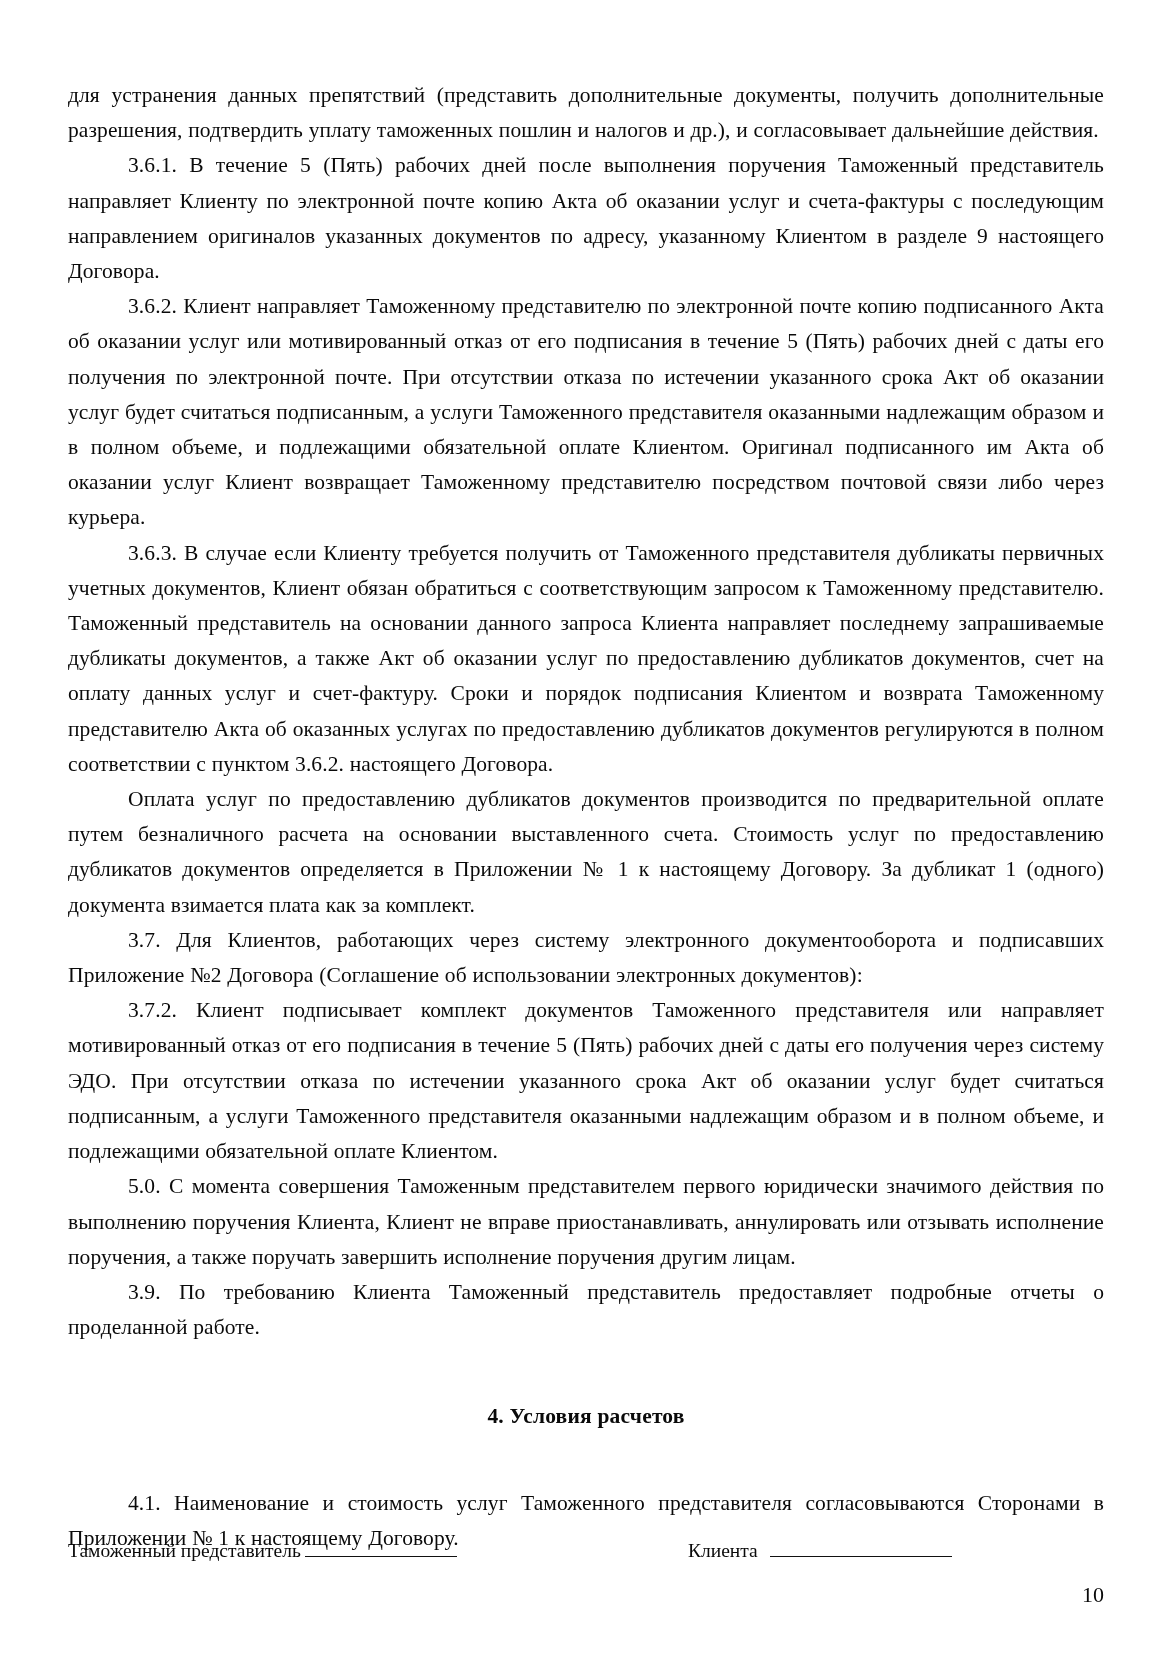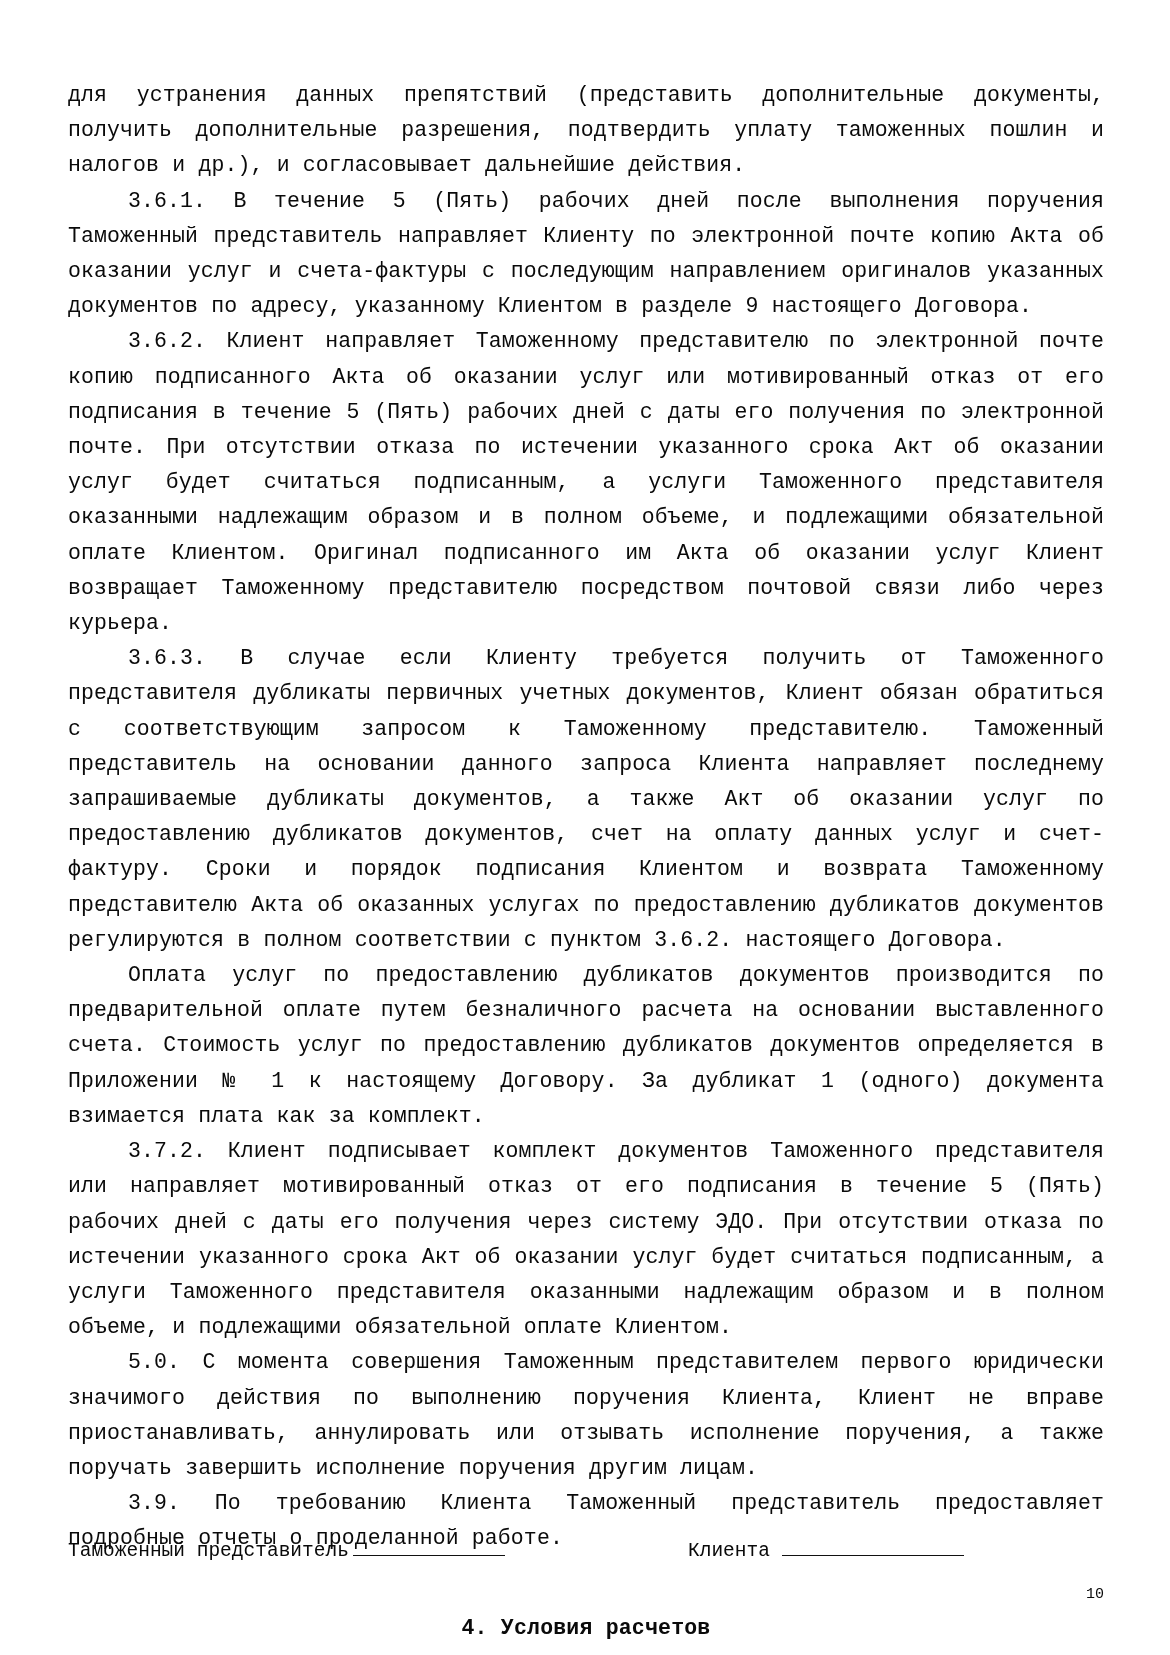--- a/index.html
+++ b/index.html
@@ -7,21 +7,21 @@
     padding: 0;
     background: #ffffff;
   }
   .page {
     position: relative;
     width: 1170px;
     height: 1655px;
     margin: 0 auto;
     background: #ffffff;
     box-sizing: border-box;
-    font-family: Liberation Mono, monospace;
+    font-family: Liberation Serif, serif;
     color: #0a0a0a;
     overflow: hidden;
     border-radius: 29px;
   }
   .content {
     position: absolute;
     left: 68px;
     top: 78px;
     width: 1036px;
   }
@@ -73,21 +73,21 @@
     border-bottom: 1.6px solid #111;
     height: 15px;
   }
   .sig-line.short { width: 152px; }
   .sig-line.long { width: 182px; margin-left: 8px; }
 
   .page-number {
     position: absolute;
     right: 66px;
     top: 1583px;
-    font-size: 15px;
+    font-size: 22px;
     line-height: 24px;
     text-align: right;
   }
 </style>
 </head>
 <body>
 
 <div class="page">
 
   <div class="content">
@@ -96,20 +96,21 @@
 
 
     <p class="para indent">3.6.1. В течение 5 (Пять) рабочих дней после выполнения поручения Таможенный представитель направляет Клиенту по электронной почте копию Акта об оказании услуг и счета-фактуры с последующим направлением оригиналов указанных документов по адресу, указанному Клиентом в разделе 9 настоящего Договора.</p>
 
     <p class="para indent">3.6.2. Клиент направляет Таможенному представителю по электронной почте копию подписанного Акта об оказании услуг или мотивированный отказ от его подписания в течение 5 (Пять) рабочих дней с даты его получения по электронной почте. При отсутствии отказа по истечении указанного срока Акт об оказании услуг будет считаться подписанным, а услуги Таможенного представителя оказанными надлежащим образом и в полном объеме, и подлежащими обязательной оплате Клиентом. Оригинал подписанного им Акта об оказании услуг Клиент возвращает Таможенному представителю посредством почтовой связи либо через курьера.</p>
 
     <p class="para indent">3.6.3. В случае если Клиенту требуется получить от Таможенного представителя дубликаты первичных учетных документов, Клиент обязан обратиться с соответствующим запросом к Таможенному представителю. Таможенный представитель на основании данного запроса Клиента направляет последнему запрашиваемые дубликаты документов, а также Акт об оказании услуг по предоставлению дубликатов документов, счет на оплату данных услуг и счет-фактуру. Сроки и порядок подписания Клиентом и возврата Таможенному представителю Акта об оказанных услугах по предоставлению дубликатов документов регулируются в полном соответствии с пунктом 3.6.2. настоящего Договора.</p>
 
     <p class="para indent">Оплата услуг по предоставлению дубликатов документов производится по предварительной оплате путем безналичного расчета на основании выставленного счета. Стоимость услуг по предоставлению дубликатов документов определяется в Приложении № 1 к настоящему Договору. За дубликат 1 (одного) документа взимается плата как за комплект.</p>
 
+    <p class="para indent">3.7. Для Клиентов, работающих через систему электронного документооборота и подписавших Приложение №2 Договора (Соглашение об использовании электронных документов):</p>
 
 
     <p class="para indent">3.7.2. Клиент подписывает комплект документов Таможенного представителя или направляет мотивированный отказ от его подписания в течение 5 (Пять) рабочих дней с даты его получения через систему ЭДО. При отсутствии отказа по истечении указанного срока Акт об оказании услуг будет считаться подписанным, а услуги Таможенного представителя оказанными надлежащим образом и в полном объеме, и подлежащими обязательной оплате Клиентом.</p>
 
     <p class="para indent">5.0. С момента совершения Таможенным представителем первого юридически значимого действия по выполнению поручения Клиента, Клиент не вправе приостанавливать, аннулировать или отзывать исполнение поручения, а также поручать завершить исполнение поручения другим лицам.</p>
 
     <p class="para indent">3.9. По требованию Клиента Таможенный представитель предоставляет подробные отчеты о проделанной работе.</p>
 
     <div class="spacer-before-heading"></div>
 

